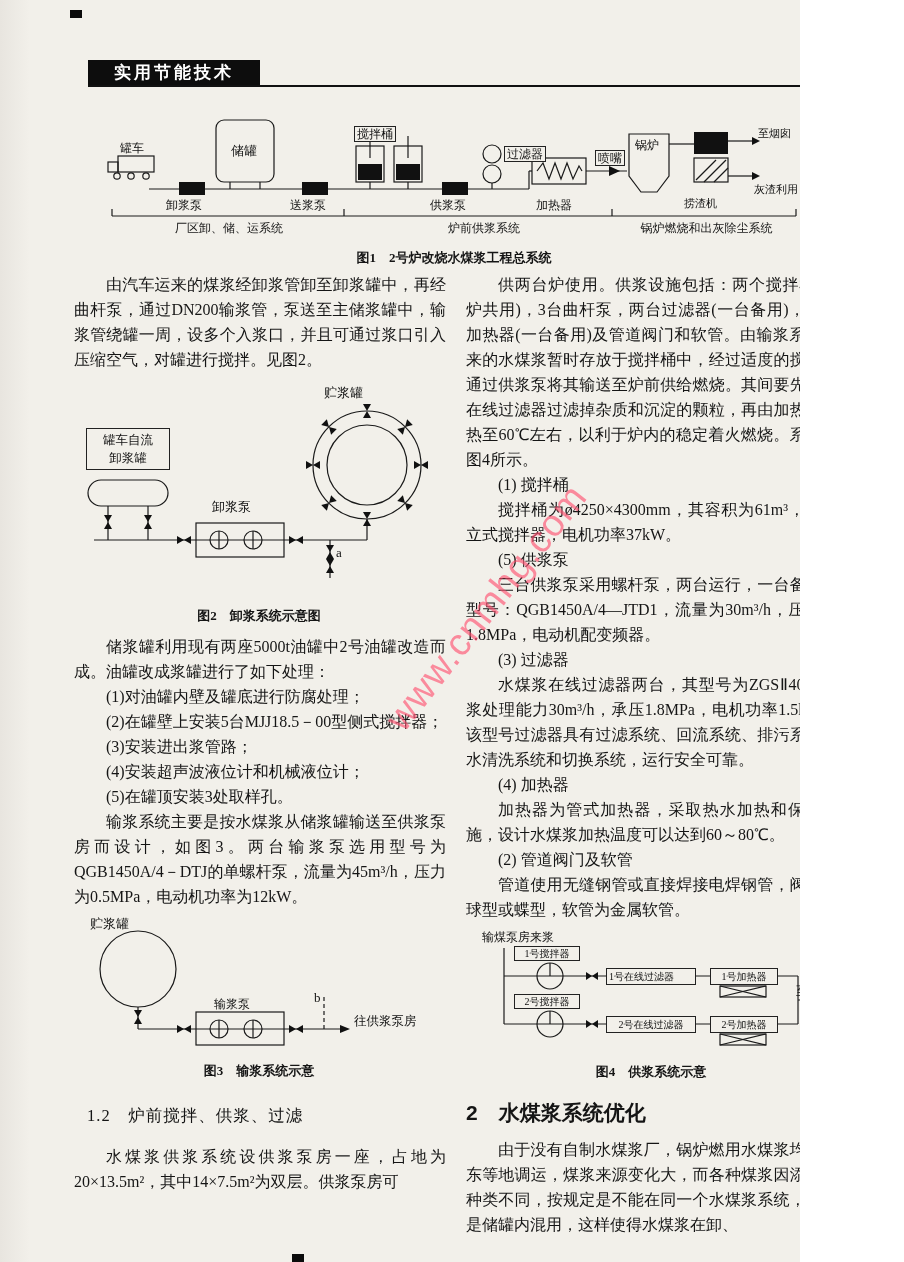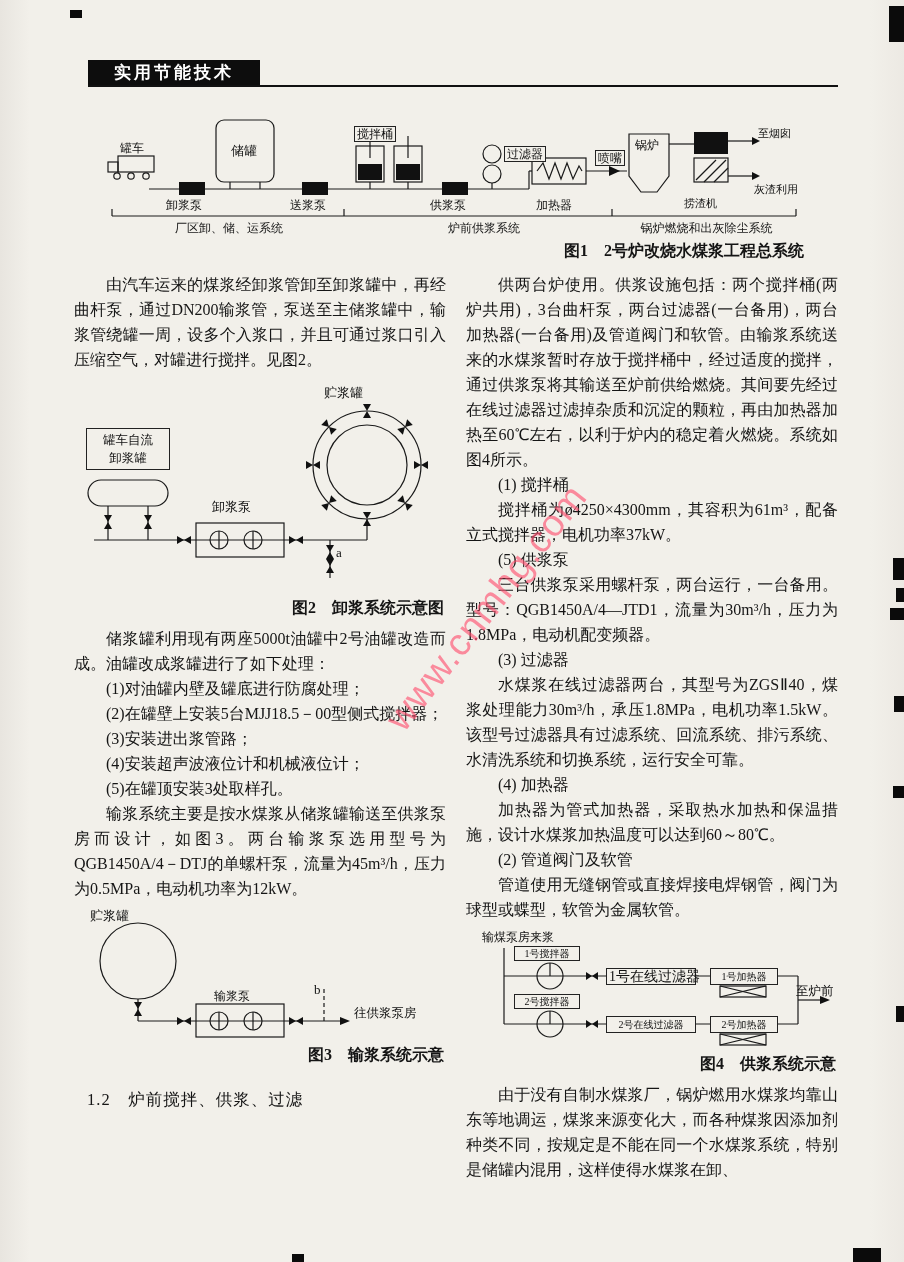--- a/index.html
+++ b/index.html
@@ -1,30 +1,30 @@
 <!DOCTYPE html>
 <html><head>
 <meta charset="utf-8">
 <style>
   html,body { margin:0; padding:0; }
   .page {
-    position:relative; width:904px; height:1262px;
+    position:relative; width:800px; height:1262px;
     background:linear-gradient(90deg,#e8e5df 0,#f2f0ea 30px,#f2f0ea 870px,#ece9e3 904px);
     font-family:"Liberation Serif", serif; color:#151515; overflow:hidden;
   }
   .header-bar {
     position:absolute; left:88px; top:60px; width:172px; height:25px;
     background:#0d0d0d; color:#fff; font-family:"Liberation Sans",sans-serif;
     font-weight:bold; font-size:17px; line-height:25px; text-align:center; letter-spacing:3px;
   }
   .header-rule { position:absolute; left:88px; top:85px; width:750px; height:2px; background:#111; }
   .col { position:absolute; top:272px; width:372px; font-size:16px; line-height:25px; text-align:justify; }
   .col p { margin:0; text-indent:2em; }
   .figblock { position:relative; width:370px; margin:8px 0 6px; }
-  .figcap { text-align:right; font-weight:bold; font-size:16px; margin-top:3px; }
+  .figcap { text-align:center; font-weight:bold; font-size:13px; margin-top:11px; }
   .dlabel { position:absolute; font-size:12px; line-height:14px; white-space:nowrap; color:#111; }
   .dbox { border:1px solid #222; padding:0 2px; background:#f2f0ea; }
   .fig1 { position:absolute; left:104px; top:106px; width:700px; }
   .zlabel { position:absolute; top:114px; font-size:12px; text-align:center; }
   .h12 { font-size:16.5px; margin:20px 13px 16px; letter-spacing:1px; }
   .h2 { font-family:"Liberation Sans",sans-serif; font-size:21px; font-weight:bold; margin:16px 0 12px; }
   .watermark {
     position:absolute; left:342px; top:598px; width:270px; text-align:center;
     font-family:"Liberation Sans",sans-serif; font-size:38px; color:#ff4d6e; opacity:.62;
     transform:rotate(-52deg); transform-origin:center; letter-spacing:1px; pointer-events:none;
@@ -195,20 +195,21 @@
         <polygon points="266,108 276,112 266,116" fill="#111"></polygon>
       </svg>
       <div class="dlabel" style="left:16px;top:0;font-size:13px">贮浆罐</div>
       <div class="dlabel" style="left:140px;top:80px;font-size:12px">输浆泵</div>
       <div class="dlabel" style="left:240px;top:74px;font-size:13px">b</div>
       <div class="dlabel" style="left:280px;top:97px;font-size:12.5px">往供浆泵房</div>
       <div class="figcap">图3　输浆系统示意</div>
     </div>
 
     <div class="h12">1.2　炉前搅拌、供浆、过滤</div>
+    <p>水煤浆供浆系统设供浆泵房一座，占地为20×13.5m²，其中14×7.5m²为双层。供浆泵房可</p>
   </div>
 
   <div class="col" style="left:466px">
     <p>供两台炉使用。供浆设施包括：两个搅拌桶(两炉共用)，3台曲杆泵，两台过滤器(一台备用)，两台加热器(一台备用)及管道阀门和软管。由输浆系统送来的水煤浆暂时存放于搅拌桶中，经过适度的搅拌，通过供浆泵将其输送至炉前供给燃烧。其间要先经过在线过滤器过滤掉杂质和沉淀的颗粒，再由加热器加热至60℃左右，以利于炉内的稳定着火燃烧。系统如图4所示。</p>
     <p>(1) 搅拌桶</p>
     <p>搅拌桶为ø4250×4300mm，其容积为61m³，配备立式搅拌器，电机功率37kW。</p>
     <p>(5) 供浆泵</p>
     <p>三台供浆泵采用螺杆泵，两台运行，一台备用。型号：QGB1450A/4—JTD1，流量为30m³/h，压力为1.8MPa，电动机配变频器。</p>
     <p>(3) 过滤器</p>
     <p>水煤浆在线过滤器两台，其型号为ZGSⅡ40，煤浆处理能力30m³/h，承压1.8MPa，电机功率1.5kW。该型号过滤器具有过滤系统、回流系统、排污系统、水清洗系统和切换系统，运行安全可靠。</p>
@@ -242,28 +243,29 @@
           <line x1="254" y1="104" x2="300" y2="115"></line>
             <line x1="300" y1="104" x2="254" y2="115"></line>
         </g>
         <use href="#vf4" transform="translate(126,46)"></use>
         <use href="#vf4" transform="translate(126,94)"></use>
         <polygon points="354,66 364,70 354,74" fill="#111"></polygon>
       </svg>
       <div class="dlabel" style="left:16px;top:0">输煤泵房来浆</div>
       <div class="dlabel dbox" style="left:48px;top:16px;width:60px;text-align:center;font-size:10px;line-height:13px">1号搅拌器</div>
       <div class="dlabel dbox" style="left:48px;top:64px;width:60px;text-align:center;font-size:10px;line-height:13px">2号搅拌器</div>
-      <div class="dlabel dbox" style="left:140px;top:38px;width:84px;text-align:center;font-size:14px;line-height:15px">1号在线过滤器</div>
+      <div class="dlabel dbox" style="left:140px;top:38px;width:84px;text-align:left;font-size:10px;line-height:15px">1号在线过滤器</div>
       <div class="dlabel dbox" style="left:140px;top:86px;width:84px;text-align:center;font-size:10px;line-height:15px">2号在线过滤器</div>
       <div class="dlabel dbox" style="left:244px;top:38px;width:62px;text-align:center;font-size:10px;line-height:15px">1号加热器</div>
       <div class="dlabel dbox" style="left:244px;top:86px;width:62px;text-align:center;font-size:10px;line-height:15px">2号加热器</div>
       <div class="dlabel" style="left:330px;top:54px;font-size:12.5px">至炉前</div>
       <div class="figcap">图4　供浆系统示意</div>
     </div>
 
+    <div class="h2">2　水煤浆系统优化</div>
     <p>由于没有自制水煤浆厂，锅炉燃用水煤浆均靠山东等地调运，煤浆来源变化大，而各种煤浆因添加剂种类不同，按规定是不能在同一个水煤浆系统，特别是储罐内混用，这样使得水煤浆在卸、</p>
   </div>
 
   <div class="watermark">www.cnmhg.com</div>
 
   <div class="artifact" style="left:889px;top:6px;width:15px;height:36px"></div>
   <div class="artifact" style="left:893px;top:558px;width:11px;height:22px"></div>
   <div class="artifact" style="left:896px;top:588px;width:8px;height:14px"></div>
   <div class="artifact" style="left:890px;top:608px;width:14px;height:12px"></div>
   <div class="artifact" style="left:894px;top:696px;width:10px;height:16px"></div>

